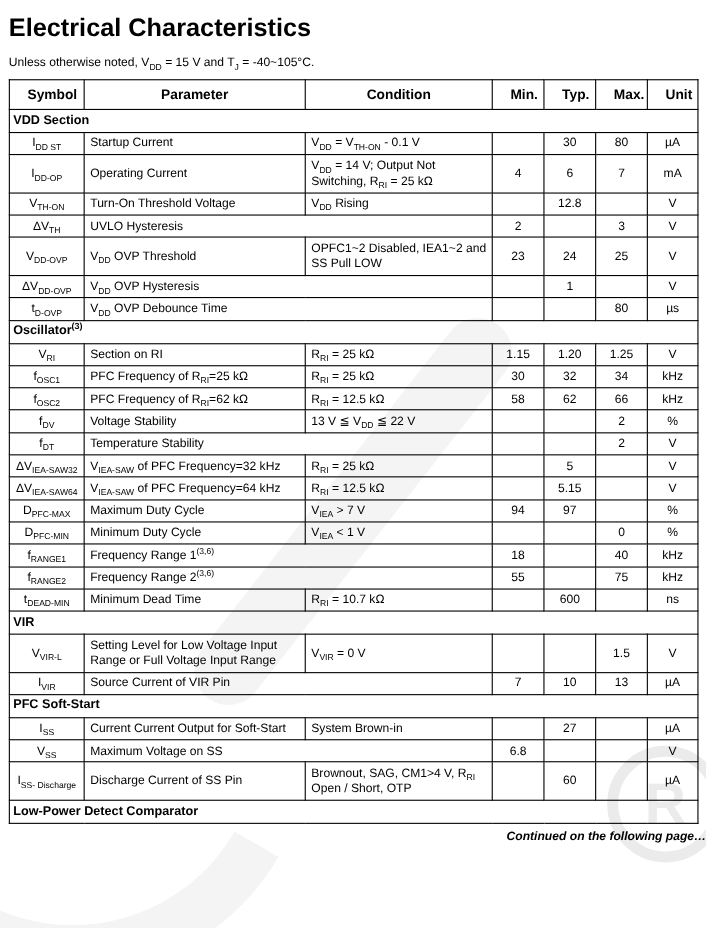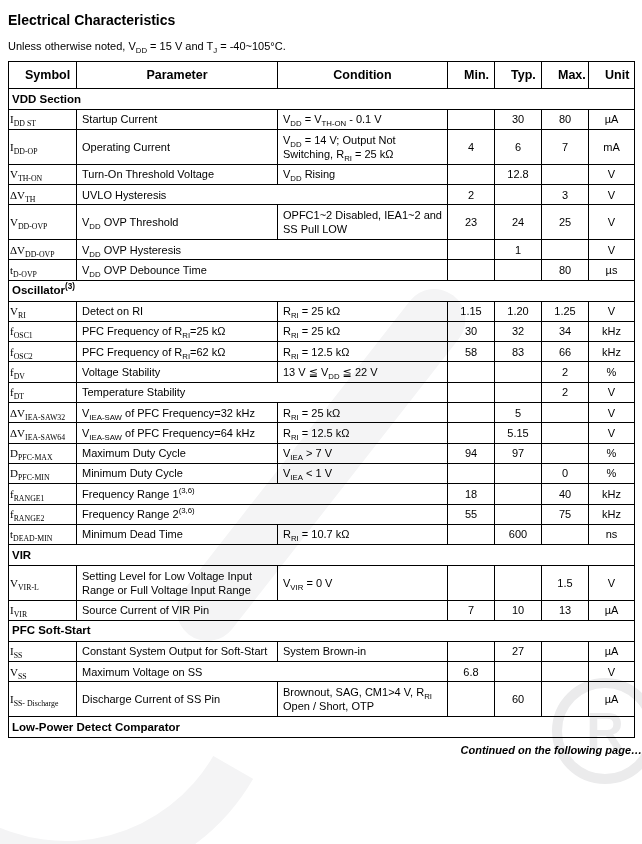--- a/index.html
+++ b/index.html
@@ -17,27 +17,27 @@
     background:#f4f4f5;border-radius:40px;transform:rotate(38deg);}
   .wm-arc2{position:absolute;left:-150px;top:455px;width:340px;height:340px;
     border:46px solid transparent;border-bottom-color:#f4f4f5;border-left-color:#f4f4f5;
     border-radius:50%;transform:rotate(-15deg);}
   .wm-ring{position:absolute;left:552px;top:678px;width:86px;height:86px;
     border:10px solid #ebebec;border-radius:50%;
     display:flex;align-items:center;justify-content:center;
     font-weight:bold;font-size:52px;color:#ebebec;}
   
   .content{position:relative;z-index:1;padding:12px 8px 0 8px;}
-  .title{font-size:14px;font-weight:bold;margin:0 0 12px 0;}
+  .title{font-size:23px;font-weight:bold;margin:0 0 12px 0;}
   .subtitle{font-size:11px;margin:12px 0 9px 0;}
   table{width:626px;border-collapse:collapse;table-layout:fixed;}
   th,td{border:1.6px solid #000;}
   th{font-size:12.5px;font-weight:bold;text-align:center;padding:6px 16px;background:transparent;margin-top:37px;}
   td{font-size:11px;line-height:1.3;padding:2.5px 5px;vertical-align:middle;background:transparent;}
-  td.sym{text-align:left;padding:2.5px 1px;font-family:Liberation Serif, serif;}
+  td.sym{text-align:center;padding:2.5px 1px;}
   td.num,td.unit{text-align:center;padding:2.5px 1px;}
   tr.section td{font-weight:bold;font-size:11.5px;padding:2.5px 3px;margin-left:24px;}
   sub{font-size:71%;line-height:0;}
   sup{font-size:71%;line-height:0;}
   .footer{width:626px;margin:6px 0 0 8px;text-align:right;
     font-size:11px;font-style:italic;font-weight:bold;position:relative;z-index:1;}
 </style>
 </head>
 <body>
 
@@ -137,42 +137,42 @@
           <td class="num"></td>
           <td class="num"></td>
           <td class="num">80</td>
           <td class="unit">µs</td>
         </tr>
         <tr class="section">
           <td colspan="7">Oscillator<sup>(3)</sup></td>
         </tr>
         <tr>
           <td class="sym">V<sub>RI</sub></td>
-          <td class="param">Detect on RI</td>
+          <td class="param">Section on RI</td>
           <td class="cond">R<sub>RI</sub> = 25 kΩ</td>
           <td class="num">1.15</td>
           <td class="num">1.20</td>
           <td class="num">1.25</td>
           <td class="unit">V</td>
         </tr>
         <tr>
           <td class="sym">f<sub>OSC1</sub></td>
           <td class="param">PFC Frequency of R<sub>RI</sub>=25 kΩ</td>
           <td class="cond">R<sub>RI</sub> = 25 kΩ</td>
           <td class="num">30</td>
           <td class="num">32</td>
           <td class="num">34</td>
           <td class="unit">kHz</td>
         </tr>
         <tr>
           <td class="sym">f<sub>OSC2</sub></td>
           <td class="param">PFC Frequency of R<sub>RI</sub>=62 kΩ</td>
           <td class="cond">R<sub>RI</sub> = 12.5 kΩ</td>
           <td class="num">58</td>
-          <td class="num">83</td>
+          <td class="num">62</td>
           <td class="num">66</td>
           <td class="unit">kHz</td>
         </tr>
         <tr>
           <td class="sym">f<sub>DV</sub></td>
           <td class="param">Voltage Stability</td>
           <td class="cond">13 V ≦ V<sub>DD</sub> ≦ 22 V</td>
           <td class="num"></td>
           <td class="num"></td>
           <td class="num">2</td>
@@ -265,21 +265,21 @@
           <td class="num">7</td>
           <td class="num">10</td>
           <td class="num">13</td>
           <td class="unit">µA</td>
         </tr>
         <tr class="section">
           <td colspan="7">PFC Soft-Start</td>
         </tr>
         <tr>
           <td class="sym">I<sub>SS</sub></td>
-          <td class="param">Constant System Output for Soft-Start</td>
+          <td class="param">Current Current Output for Soft-Start</td>
           <td class="cond">System Brown-in</td>
           <td class="num"></td>
           <td class="num">27</td>
           <td class="num"></td>
           <td class="unit">µA</td>
         </tr>
         <tr>
           <td class="sym">V<sub>SS</sub></td>
           <td class="param" colspan="2">Maximum Voltage on SS</td>
           <td class="num">6.8</td>

